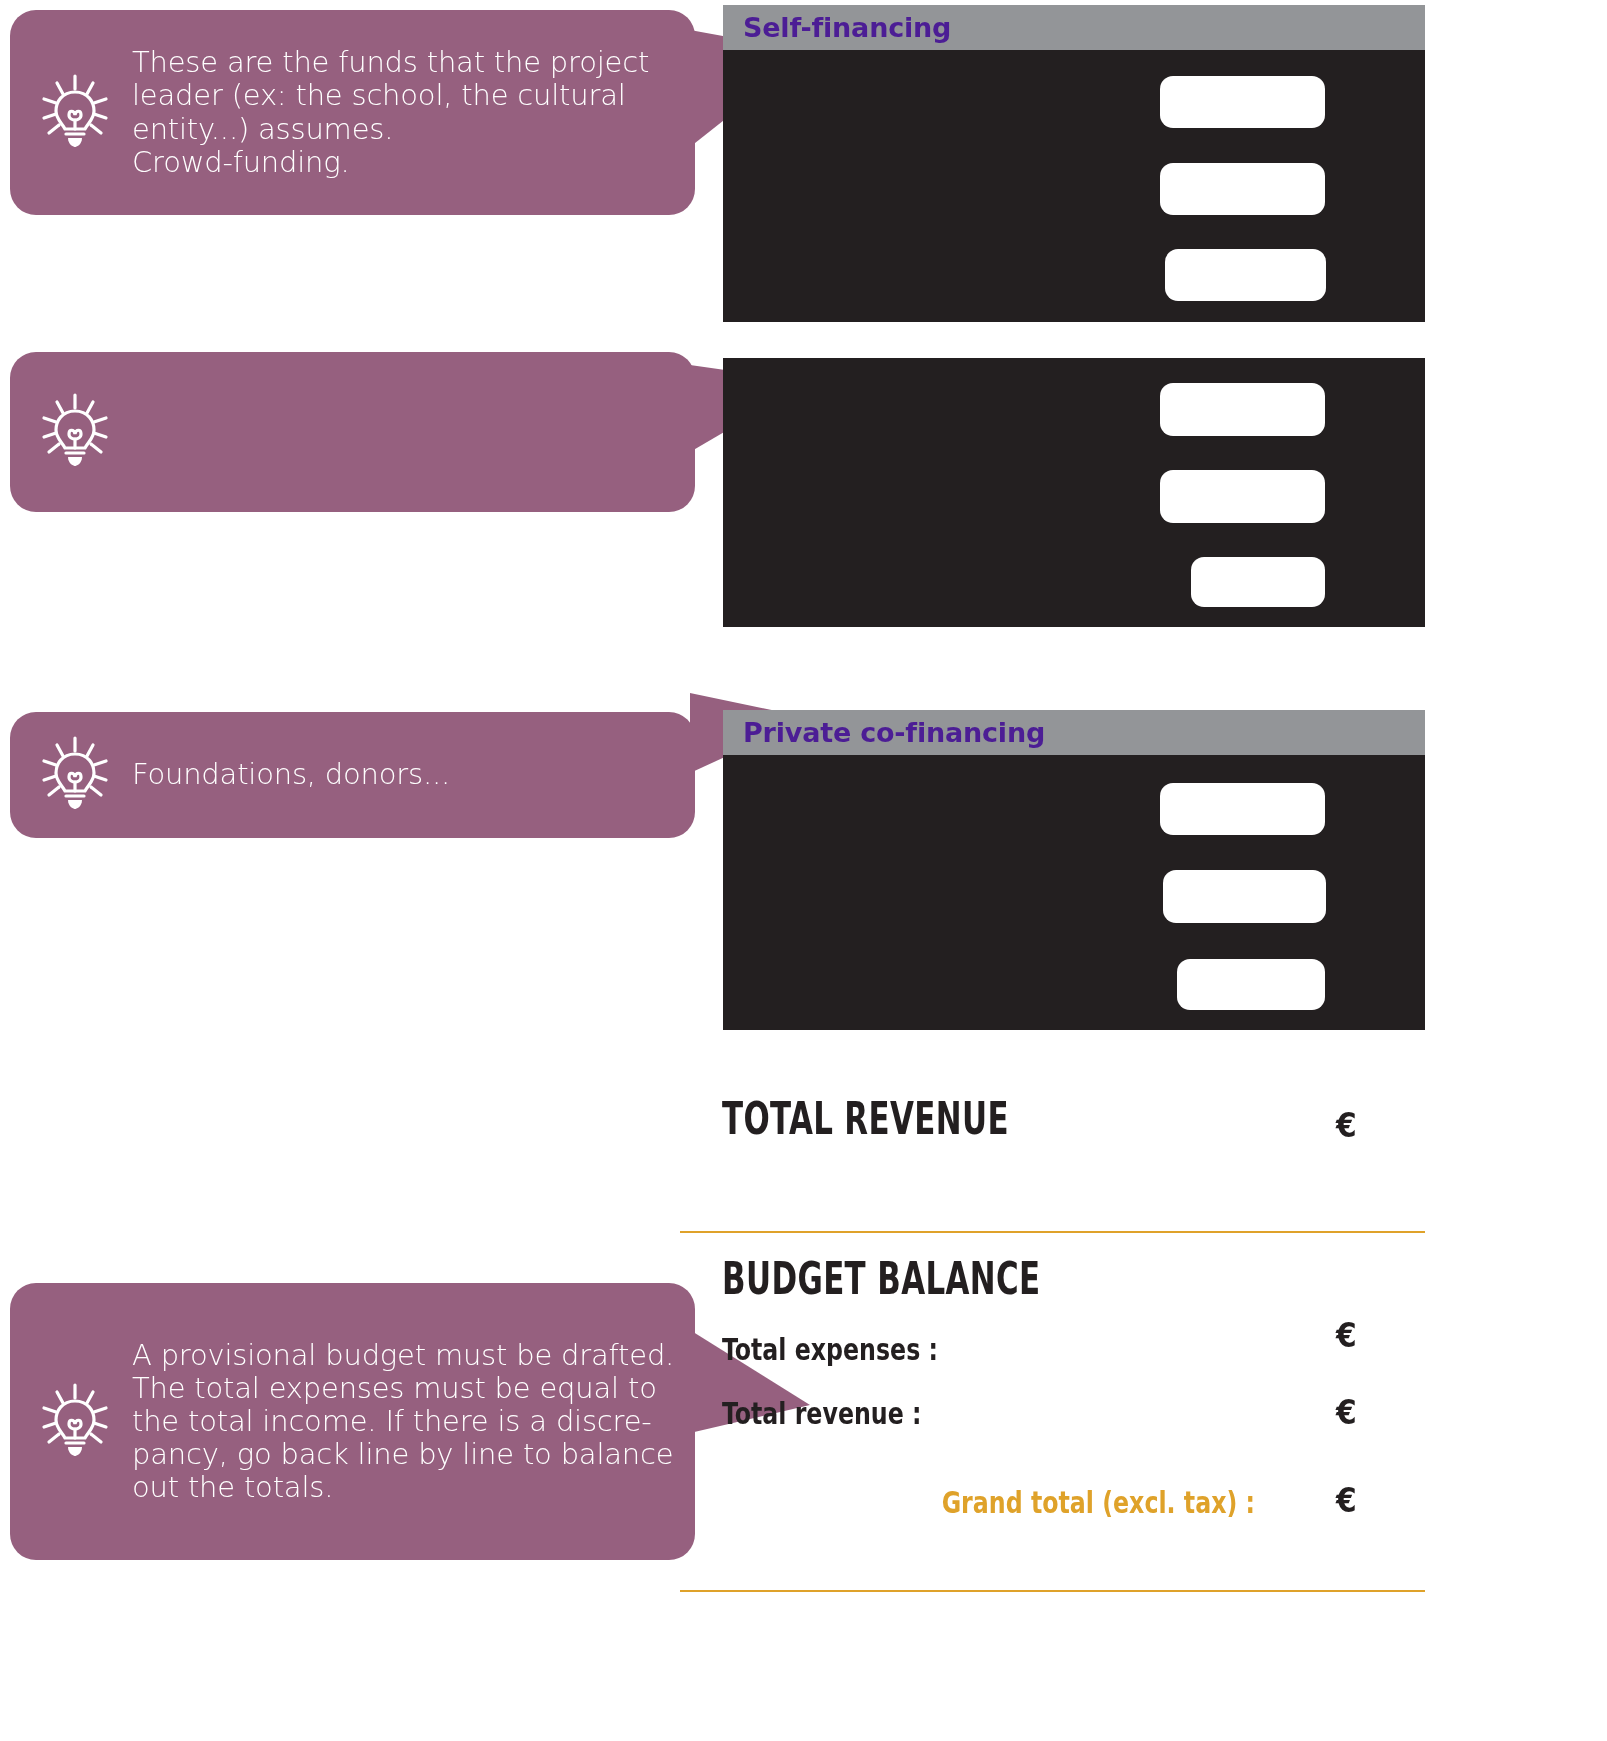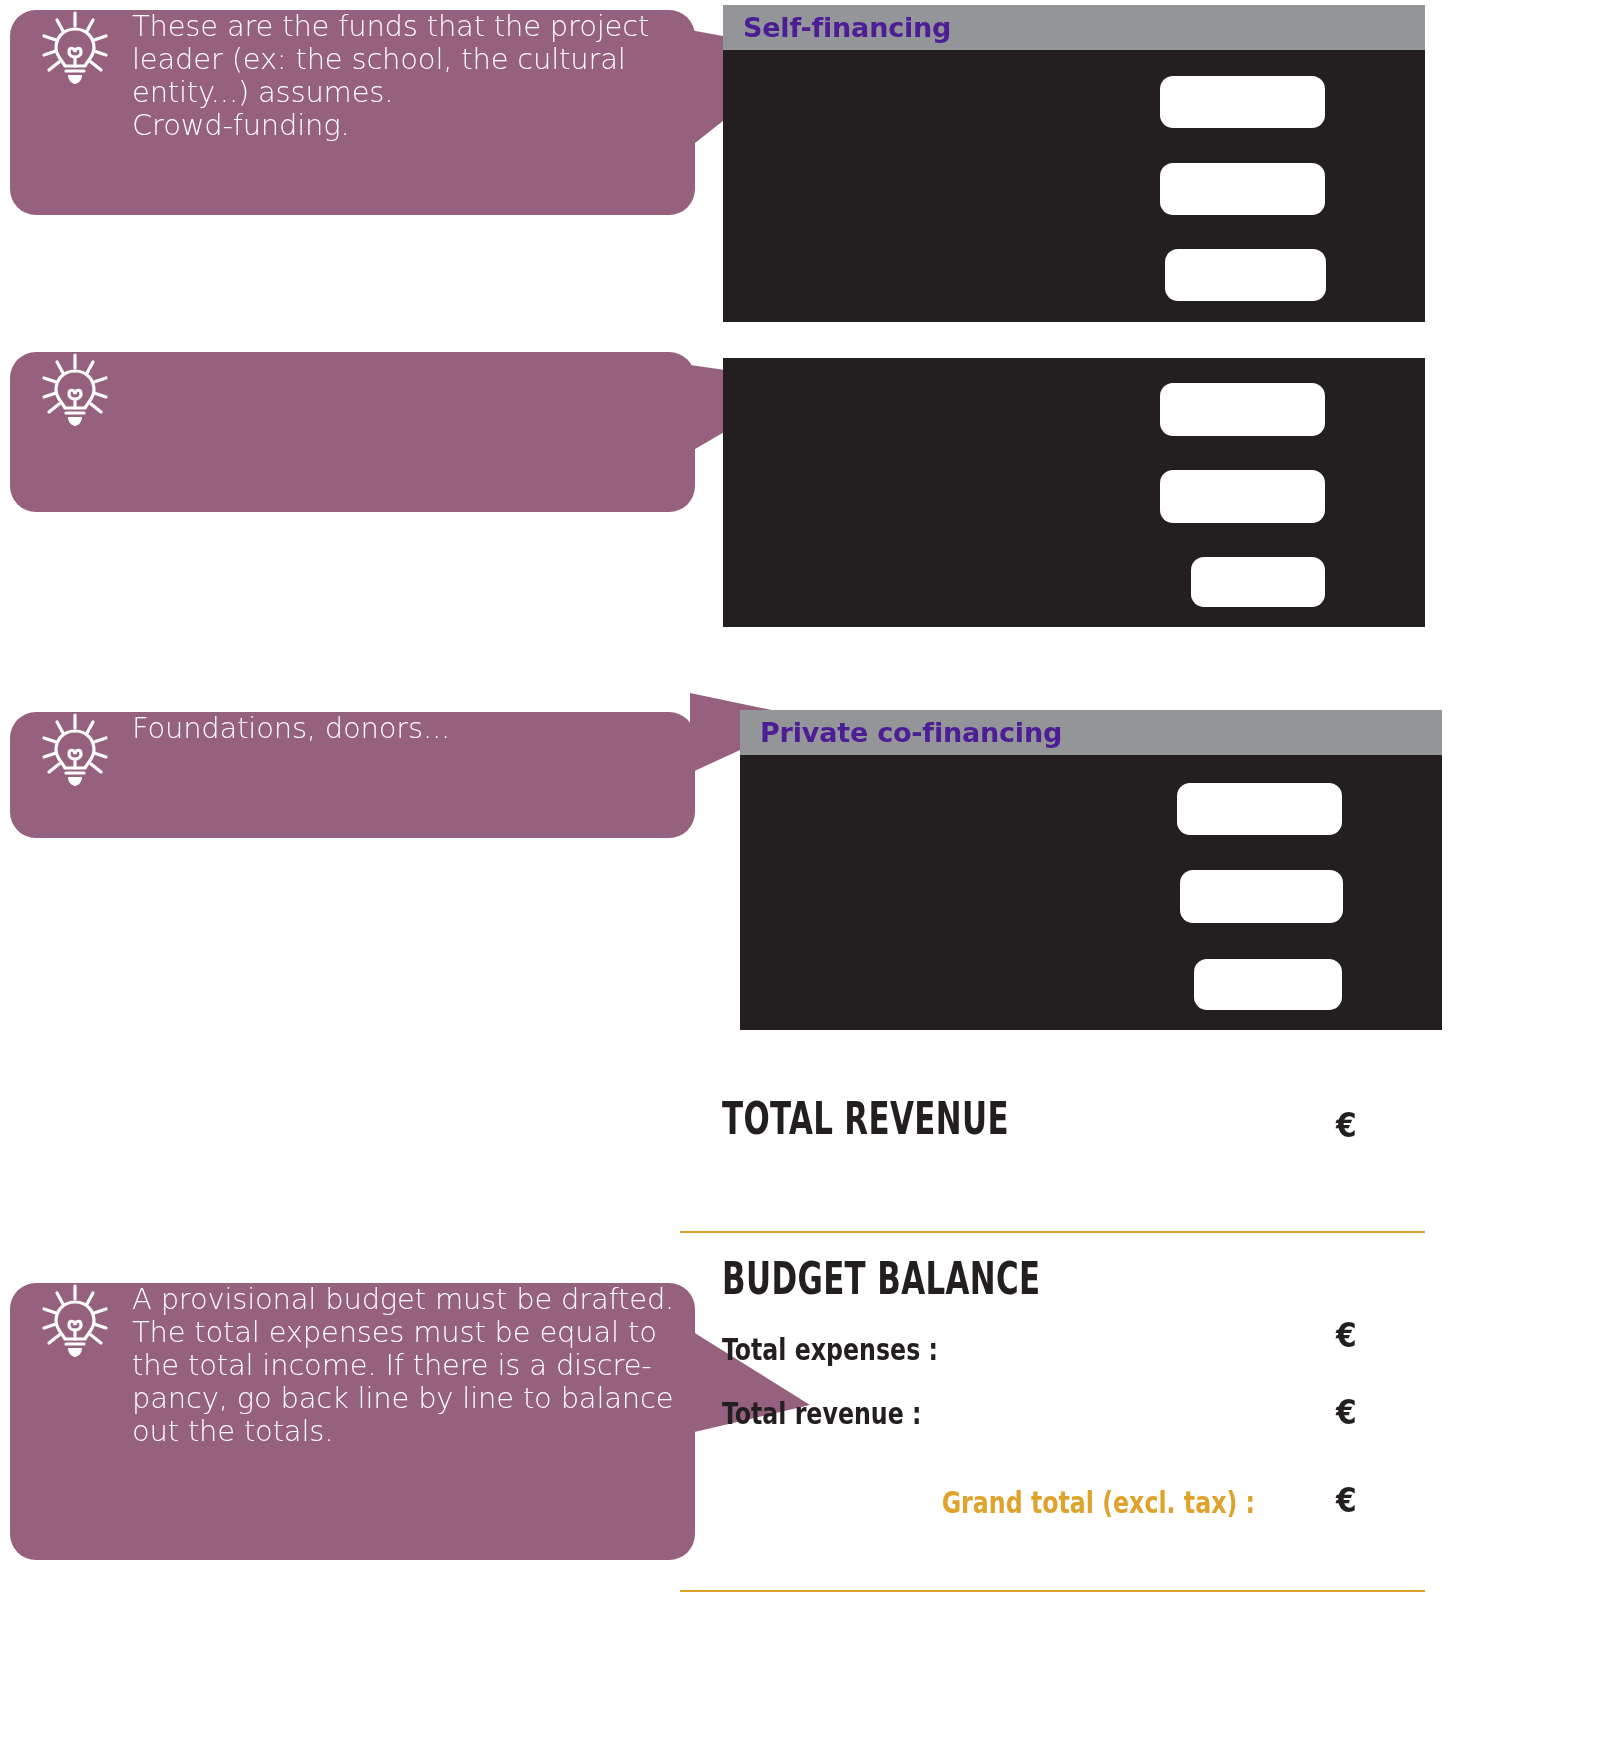--- a/index.html
+++ b/index.html
@@ -16,21 +16,21 @@
     overflow: hidden;
     background: #ffffff;
   }
 
   
   .callout {
     position: absolute;
     background: #96607f;
     border-radius: 26px;
     display: flex;
-    align-items: flex-start;
+    align-items: center;
     overflow: hidden;
   }
   .callout .bulb {
     flex: 0 0 auto;
     margin-left: 30px;
     margin-right: 22px;
   }
   .callout .ctext {
     color: #ffffff;
     font-family: "DejaVu Sans", sans-serif;
@@ -253,21 +253,21 @@
   </div>
 
   <div class="panel" style="left:723px; top:358px; width:702px;">
     <div class="panel-body" style="height:269px;">
       <div class="inputbox" style="left:437px; top:25px; width:165px; height:53px;"></div>
       <div class="inputbox" style="left:437px; top:112px; width:165px; height:53px;"></div>
       <div class="inputbox" style="left:468px; top:199px; width:134px; height:50px;"></div>
     </div>
   </div>
 
-  <div class="panel" style="left:723px; top:710px; width:702px;margin-left:17px;">
+  <div class="panel" style="left:723px; top:710px; width:702px;">
     <div class="panel-head">
       <span>Private co-financing</span>
     </div>
     <div class="panel-body" style="height:275px;">
       <div class="inputbox" style="left:437px; top:28px; width:165px; height:52px;"></div>
       <div class="inputbox" style="left:440px; top:115px; width:163px; height:53px;"></div>
       <div class="inputbox" style="left:454px; top:204px; width:148px; height:51px;"></div>
     </div>
   </div>
 

